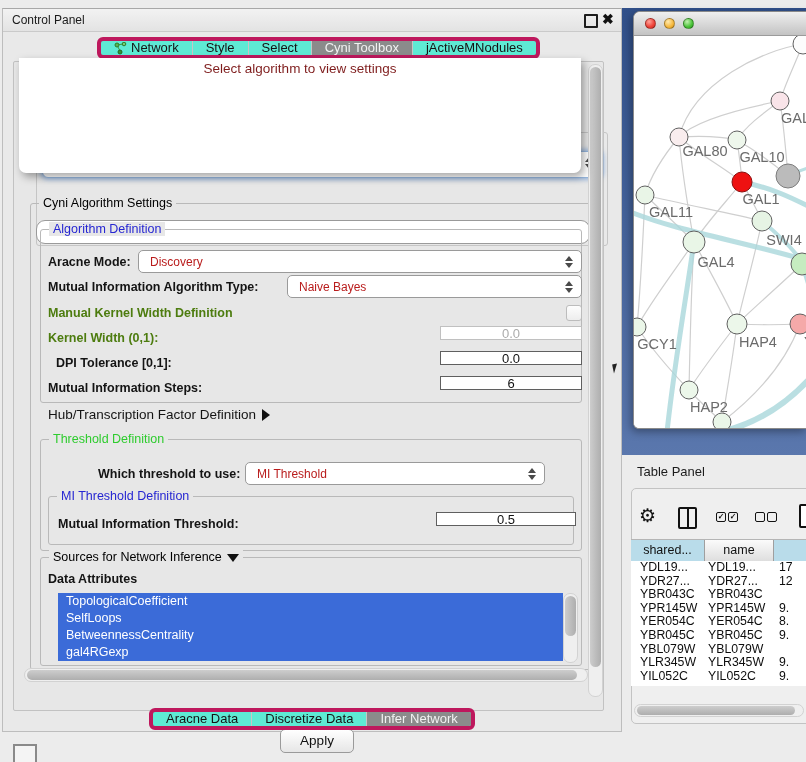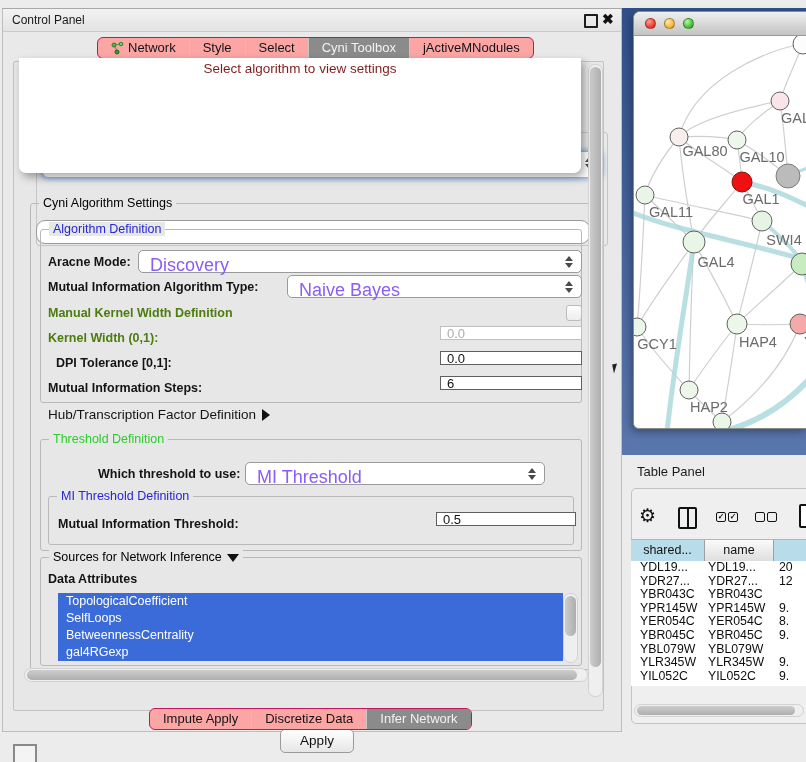--- a/index.html
+++ b/index.html
@@ -11,21 +11,21 @@
   .dis{color:#4d7c0f}
 
   
   .cp{left:2px;top:8px;width:618px;height:722px;background:#e9e9e9;border:1px solid #bdbdbd;border-top:1px solid #a8a8a8}
   .cp-titlebar{left:0;top:0;width:100%;height:22px;background:linear-gradient(#f2f2f2,#e3e3e3);border-bottom:1px solid #cacaca}
   .cp-title{left:9px;top:4px;font-size:12px;color:#1a1a1a}
   .float-ico{left:581px;top:5px;width:10px;height:10px;border:2px solid #1d1d1d;border-radius:1px}
   .close-ico{left:599px;top:2px;font-size:14px;font-weight:bold;color:#111}
 
   
-  .tabgroup{display:flex;border:1px solid #be185d;border-radius:6px;overflow:hidden;background:#fca5a5;height:22px;box-sizing:border-box}
+  .tabgroup{display:flex;border:4px solid #be185d;border-radius:6px;overflow:hidden;background:#5eead4;height:22px;box-sizing:border-box}
   .tab{padding:0 13px;line-height:20px;font-size:13px;color:#141414;border-left:1px solid #c6c6c6;white-space:nowrap;display:flex;align-items:center;gap:4px}
   .tab:first-child{border-left:none}
   .tab.sel{background:#8b8b8b;color:#f2f2f2}
   .toptabs{left:94px;top:28px}
   .bottomtabs{left:146px;top:699px}
 
   
   .settings-panel{left:10px;top:52px;width:589px;height:648px;background:#e7e7e7;border:1px solid #c2c2c2;border-radius:2px}
 
   
@@ -40,25 +40,25 @@
   .dd-item.bold{font-weight:bold}
 
   
   .group{border:1px solid #b9b9b9;border-radius:3px}
   .gtitle{position:absolute;top:-8px;left:8px;background:#e7e7e7;padding:0 4px;font-size:12.5px;white-space:nowrap}
   .t-blue{color:#2626d2}
   .t-green{color:#2ecc2e}
 
   
   .combo{background:#fff;border:1px solid #9a9a9a;border-radius:5px;box-sizing:border-box;height:23px}
-  .combo .val{position:absolute;left:11px;top:4px;font-size:18px;color:#8b5cf6;white-space:nowrap}
+  .combo .val{position:absolute;left:11px;top:4px;font-size:12px;color:#b91c1c;white-space:nowrap}
   .spin{position:absolute;right:7px;top:4px;width:9px;height:14px}
   .spin .up{position:absolute;top:1px;left:0;width:0;height:0;border-left:4.5px solid transparent;border-right:4.5px solid transparent;border-bottom:5px solid #4a4a4a}
   .spin .dn{position:absolute;bottom:1px;left:0;width:0;height:0;border-left:4.5px solid transparent;border-right:4.5px solid transparent;border-top:5px solid #4a4a4a}
-  .field{box-sizing:border-box;height:14px;background:#fff;border:1px solid #5f5f5f;font-family:"Liberation Sans",sans-serif;font-size:13px;text-align:left;padding:0 6px;color:#111}
+  .field{box-sizing:border-box;height:14px;background:#fff;border:1px solid #5f5f5f;font-family:"Liberation Sans",sans-serif;font-size:13px;text-align:center;padding:0 6px;color:#111}
   .field.dis{border:1px solid #c0c0c0;color:#ababab}
   .checkbox{width:14px;height:14px;border:1px solid #bcbcbc;border-radius:3px;background:linear-gradient(#fdfdfd,#ededed)}
 
   .tri-right{display:inline-block;width:0;height:0;border-top:6px solid transparent;border-bottom:6px solid transparent;border-left:8px solid #111;vertical-align:-2px;margin-left:6px}
   .tri-down{display:inline-block;width:0;height:0;border-left:6px solid transparent;border-right:6px solid transparent;border-top:8px solid #111;vertical-align:-1px;margin-left:5px}
   .attr-item{height:17px;line-height:17px;background:#3b6bd8;color:#fff;font-size:12.5px;padding-left:8px;white-space:nowrap}
 
   
   .sb-v{background:#efefef;border:1px solid #d2d2d2;border-radius:7px}
   .sb-v .thumb{position:absolute;left:1px;right:1px;border-radius:6px;background:linear-gradient(90deg,#cdcdcd,#aeaeae)}
@@ -220,21 +220,21 @@
 
       <div class="abs apply-btn">Apply</div>
     </div>
 
     <div class="abs popup">
       <div class="dd-placeholder">Select algorithm to view settings</div>
     </div>
 
     <div class="abs bottomtabs tabgroup">
         <div class="tab">
-          <span>Impute Apply</span>
+          <span>Aracne Data</span>
         </div>
         <div class="tab">
           <span>Discretize Data</span>
         </div>
         <div class="tab sel">
           <span>Infer Network</span>
         </div>
       </div>
   </div>
 
@@ -324,21 +324,21 @@
   <div class="abs doc-ico"></div>
   <div class="abs thead">
       <div class="th hl" style="width: 74px;">shared...</div>
       <div class="th" style="width: 69px;">name</div>
       <div class="th hl" style="width: 40px;"></div>
     </div>
   <div class="abs tbody">
       <div class="trow">
         <span class="c1">YDL19...</span>
         <span class="c2">YDL19...</span>
-        <span class="c3">20</span>
+        <span class="c3">17</span>
       </div>
       <div class="trow">
         <span class="c1">YDR27...</span>
         <span class="c2">YDR27...</span>
         <span class="c3">12</span>
       </div>
       <div class="trow">
         <span class="c1">YBR043C</span>
         <span class="c2">YBR043C</span>
         <span class="c3"></span>

